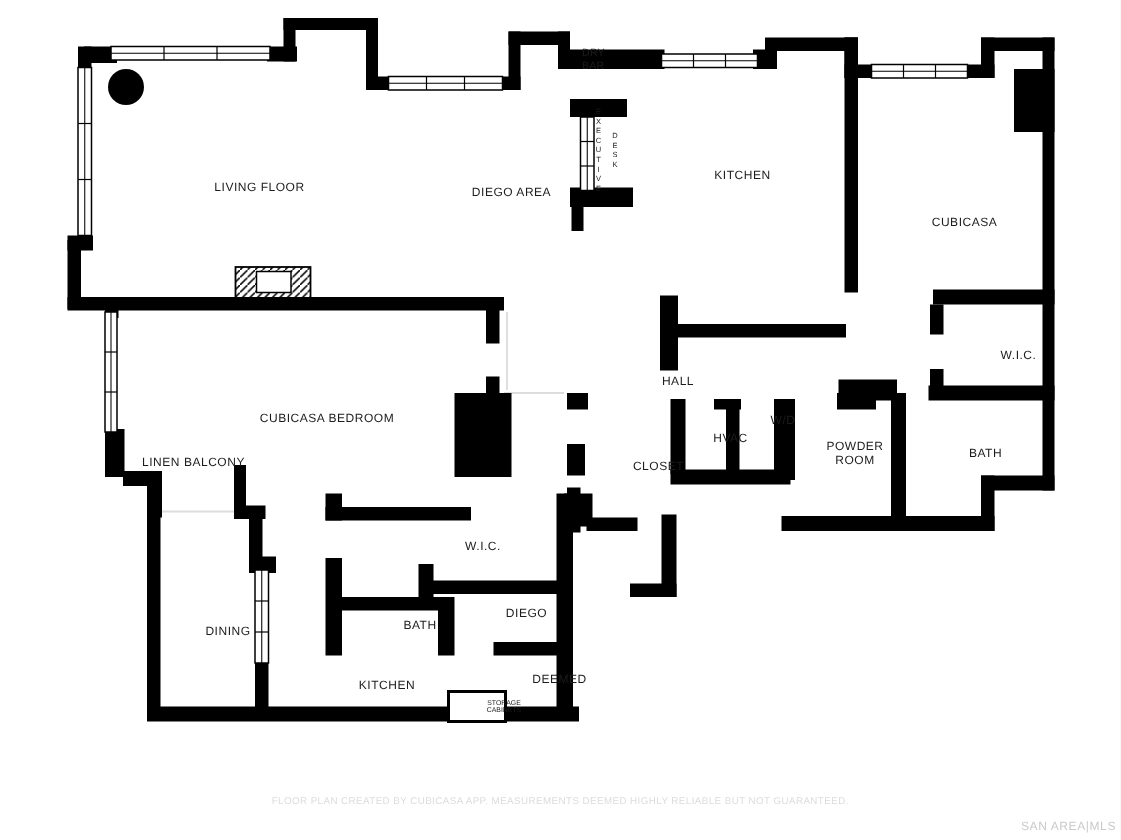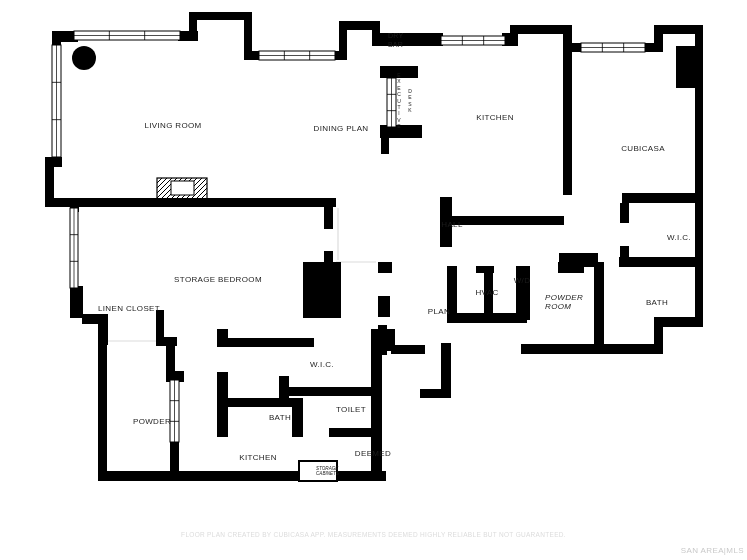--- a/index.html
+++ b/index.html
@@ -6,21 +6,21 @@
   .canvas{
     position:relative;width:747px;height:560px;background:#fff;overflow:hidden;
     outline:1px solid #ececec;
     font-family:"Liberation Sans", sans-serif;
   }
   #plan-svg{position:absolute;left:0;top:0;}
   .lbl{
     position:absolute;font-size:8px;letter-spacing:.35px;color:#1c1c1c;
     white-space:nowrap;transform:translate(-50%,-50%);z-index:3;line-height:9px;padding-left:36px;
   }
-  .lbl.wrap{white-space:normal;text-align:left;font-style:italic;}
+  .lbl.wrap{white-space:normal;text-align:center;}
   .lbl.leftal{transform:none;text-align:left;white-space:normal;font-size:7px;line-height:8.5px;letter-spacing:.2px;}
   .lbl.tiny{font-size:4.6px;line-height:5.2px;letter-spacing:0;}
   .vtext{
     position:absolute;writing-mode:vertical-lr;text-orientation:upright;
     font-size:5px;letter-spacing:.4px;color:#1c1c1c;z-index:3;
   }
   .disclaimer{
     position:absolute;left:50%;top:531px;transform:translateX(-50%);
     font-size:6.5px;letter-spacing:.3px;color:#dcdcdc;white-space:nowrap;z-index:3;
   }
@@ -160,39 +160,39 @@
         <line x1="387" y1="110.66666666666666" x2="396" y2="110.66666666666666" stroke="#000000" stroke-width="0.8"></line>
       </g>
       <g>
         <rect x="157" y="178" width="50" height="22" fill="url(#hatch)" stroke="#000000" stroke-width="1.2"></rect>
         <rect x="171" y="181" width="23" height="14" fill="#fff" stroke="#000000" stroke-width="1"></rect>
       </g>
       <circle cx="84" cy="58" r="12" fill="#000000"></circle>
       <rect x="299" y="461" width="38" height="20" fill="#fff" stroke="#000000" stroke-width="2"></rect>
     </svg>
 
-  <div class="lbl" style="left:155px;top:125px">LIVING ROOM</div>
-  <div class="lbl" style="left:323px;top:128px">DINING PLAN</div>
+  <div class="lbl" style="left:155px;top:125px">LIVING FLOOR</div>
+  <div class="lbl" style="left:323px;top:128px">DIEGO AREA</div>
   <div class="lbl leftal" style="left:352px;top:32px;width:26px">DRY BAR</div>
   <div class="vtext" style="left:396px;top:72px">EXECUTIVE</div>
   <div class="vtext" style="left:407px;top:88px">DESK</div>
   <div class="lbl" style="left:477px;top:117px">KITCHEN</div>
   <div class="lbl" style="left:625px;top:148px">CUBICASA</div>
   <div class="lbl" style="left:661px;top:237px">W.I.C.</div>
   <div class="lbl" style="left:639px;top:302px">BATH</div>
-  <div class="lbl" style="left:434px;top:224px">HALL</div>
-  <div class="lbl" style="left:421px;top:311px">PLAN</div>
+  <div class="lbl" style="left:434px;top:254px">HALL</div>
+  <div class="lbl" style="left:421px;top:311px">CLOSET</div>
   <div class="lbl" style="left:469px;top:292px">HVAC</div>
   <div class="lbl" style="left:504px;top:280px">W/D</div>
   <div class="lbl wrap" style="left:552px;top:302px;width:50px">POWDER ROOM</div>
-  <div class="lbl" style="left:200px;top:279px">STORAGE BEDROOM</div>
-  <div class="lbl" style="left:111px;top:308px">LINEN CLOSET</div>
-  <div class="lbl" style="left:134px;top:421px">POWDER</div>
+  <div class="lbl" style="left:200px;top:279px">CUBICASA BEDROOM</div>
+  <div class="lbl" style="left:111px;top:308px">LINEN BALCONY</div>
+  <div class="lbl" style="left:134px;top:421px">DINING</div>
   <div class="lbl" style="left:304px;top:364px">W.I.C.</div>
   <div class="lbl" style="left:262px;top:417px">BATH</div>
-  <div class="lbl" style="left:333px;top:409px">TOILET</div>
+  <div class="lbl" style="left:333px;top:409px">DIEGO</div>
   <div class="lbl" style="left:240px;top:457px">KITCHEN</div>
   <div class="lbl" style="left:355px;top:453px">DEEMED</div>
   <div class="lbl tiny wrap" style="left:318px;top:471px;width:40px">STORAGE CABINETS</div>
 
   <div class="disclaimer">FLOOR PLAN CREATED BY CUBICASA APP. MEASUREMENTS DEEMED HIGHLY RELIABLE BUT NOT GUARANTEED.</div>
   <div class="watermark">SAN AREA|MLS</div>
 </div>
 
 </body></html>

